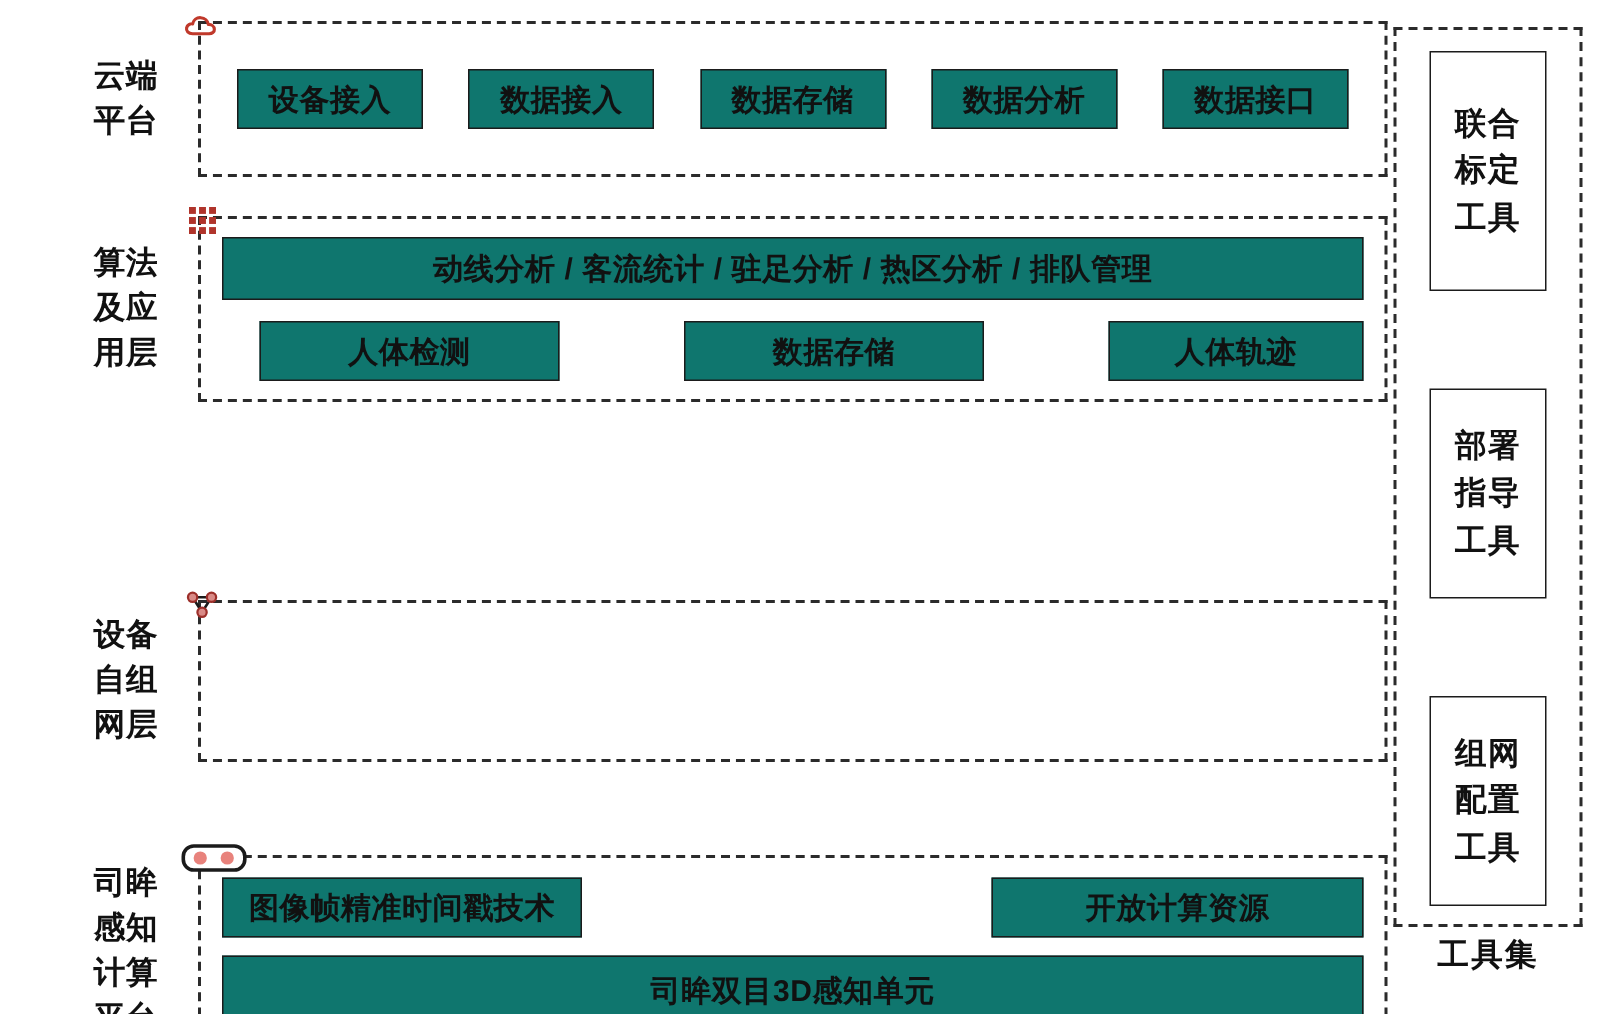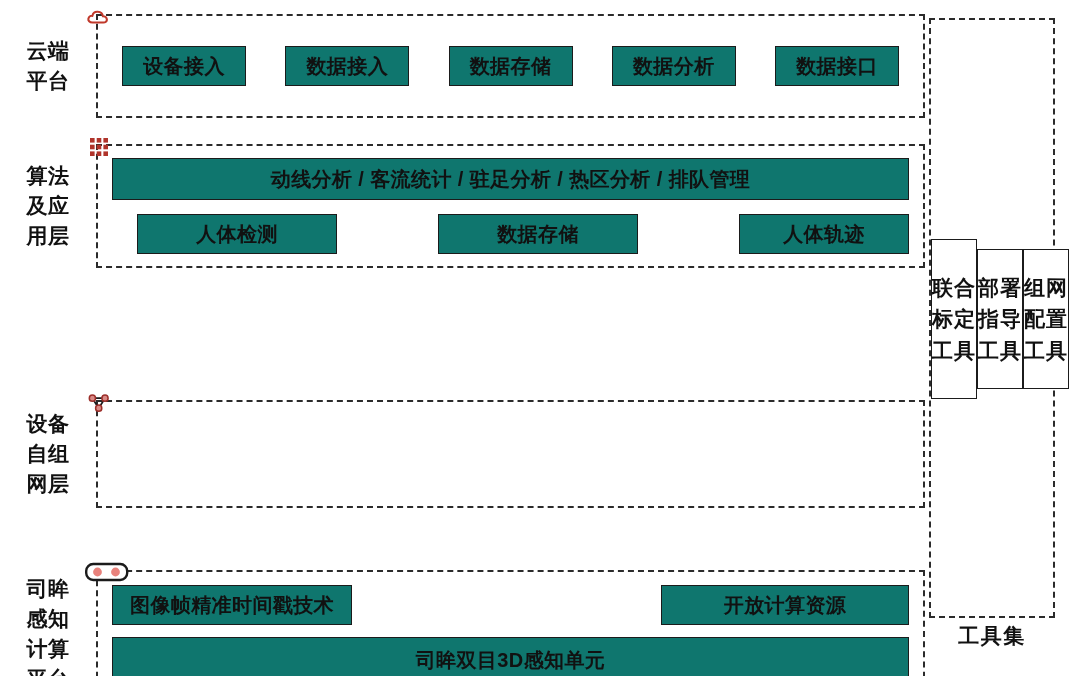--- a/index.html
+++ b/index.html
@@ -33,20 +33,21 @@
     display:flex;
     flex-direction:column;
     align-items:center;
     justify-content:center;
     font-size:21px;
     line-height:1.42;
     font-weight:600;
     letter-spacing:.5px;
     color:#111;
     user-select:none;
+    padding-left:36px;
   }
   .layer-label span{display:block;text-align:center;white-space:nowrap;}
 
   .layer-box{
     position:relative;
     flex:1 1 auto;
     border:2px dashed #2b2b2b;
     box-sizing:border-box;
     display:flex;
     flex-direction:column;
@@ -88,21 +89,21 @@
   
   .toolset{
     position:absolute;
     left:929px;
     top:18px;
     width:126px;
     height:600px;
     border:2px dashed #2b2b2b;
     box-sizing:border-box;
     display:flex;
-    flex-direction:row;
+    flex-direction:column;
     align-items:center;
     justify-content:space-between;
     padding:14px 0 12px 0;
   }
   .tool{
     width:78px;
     border:1.8px solid #1b1b1b;
     background:#fff;
     box-sizing:border-box;
     display:flex;

